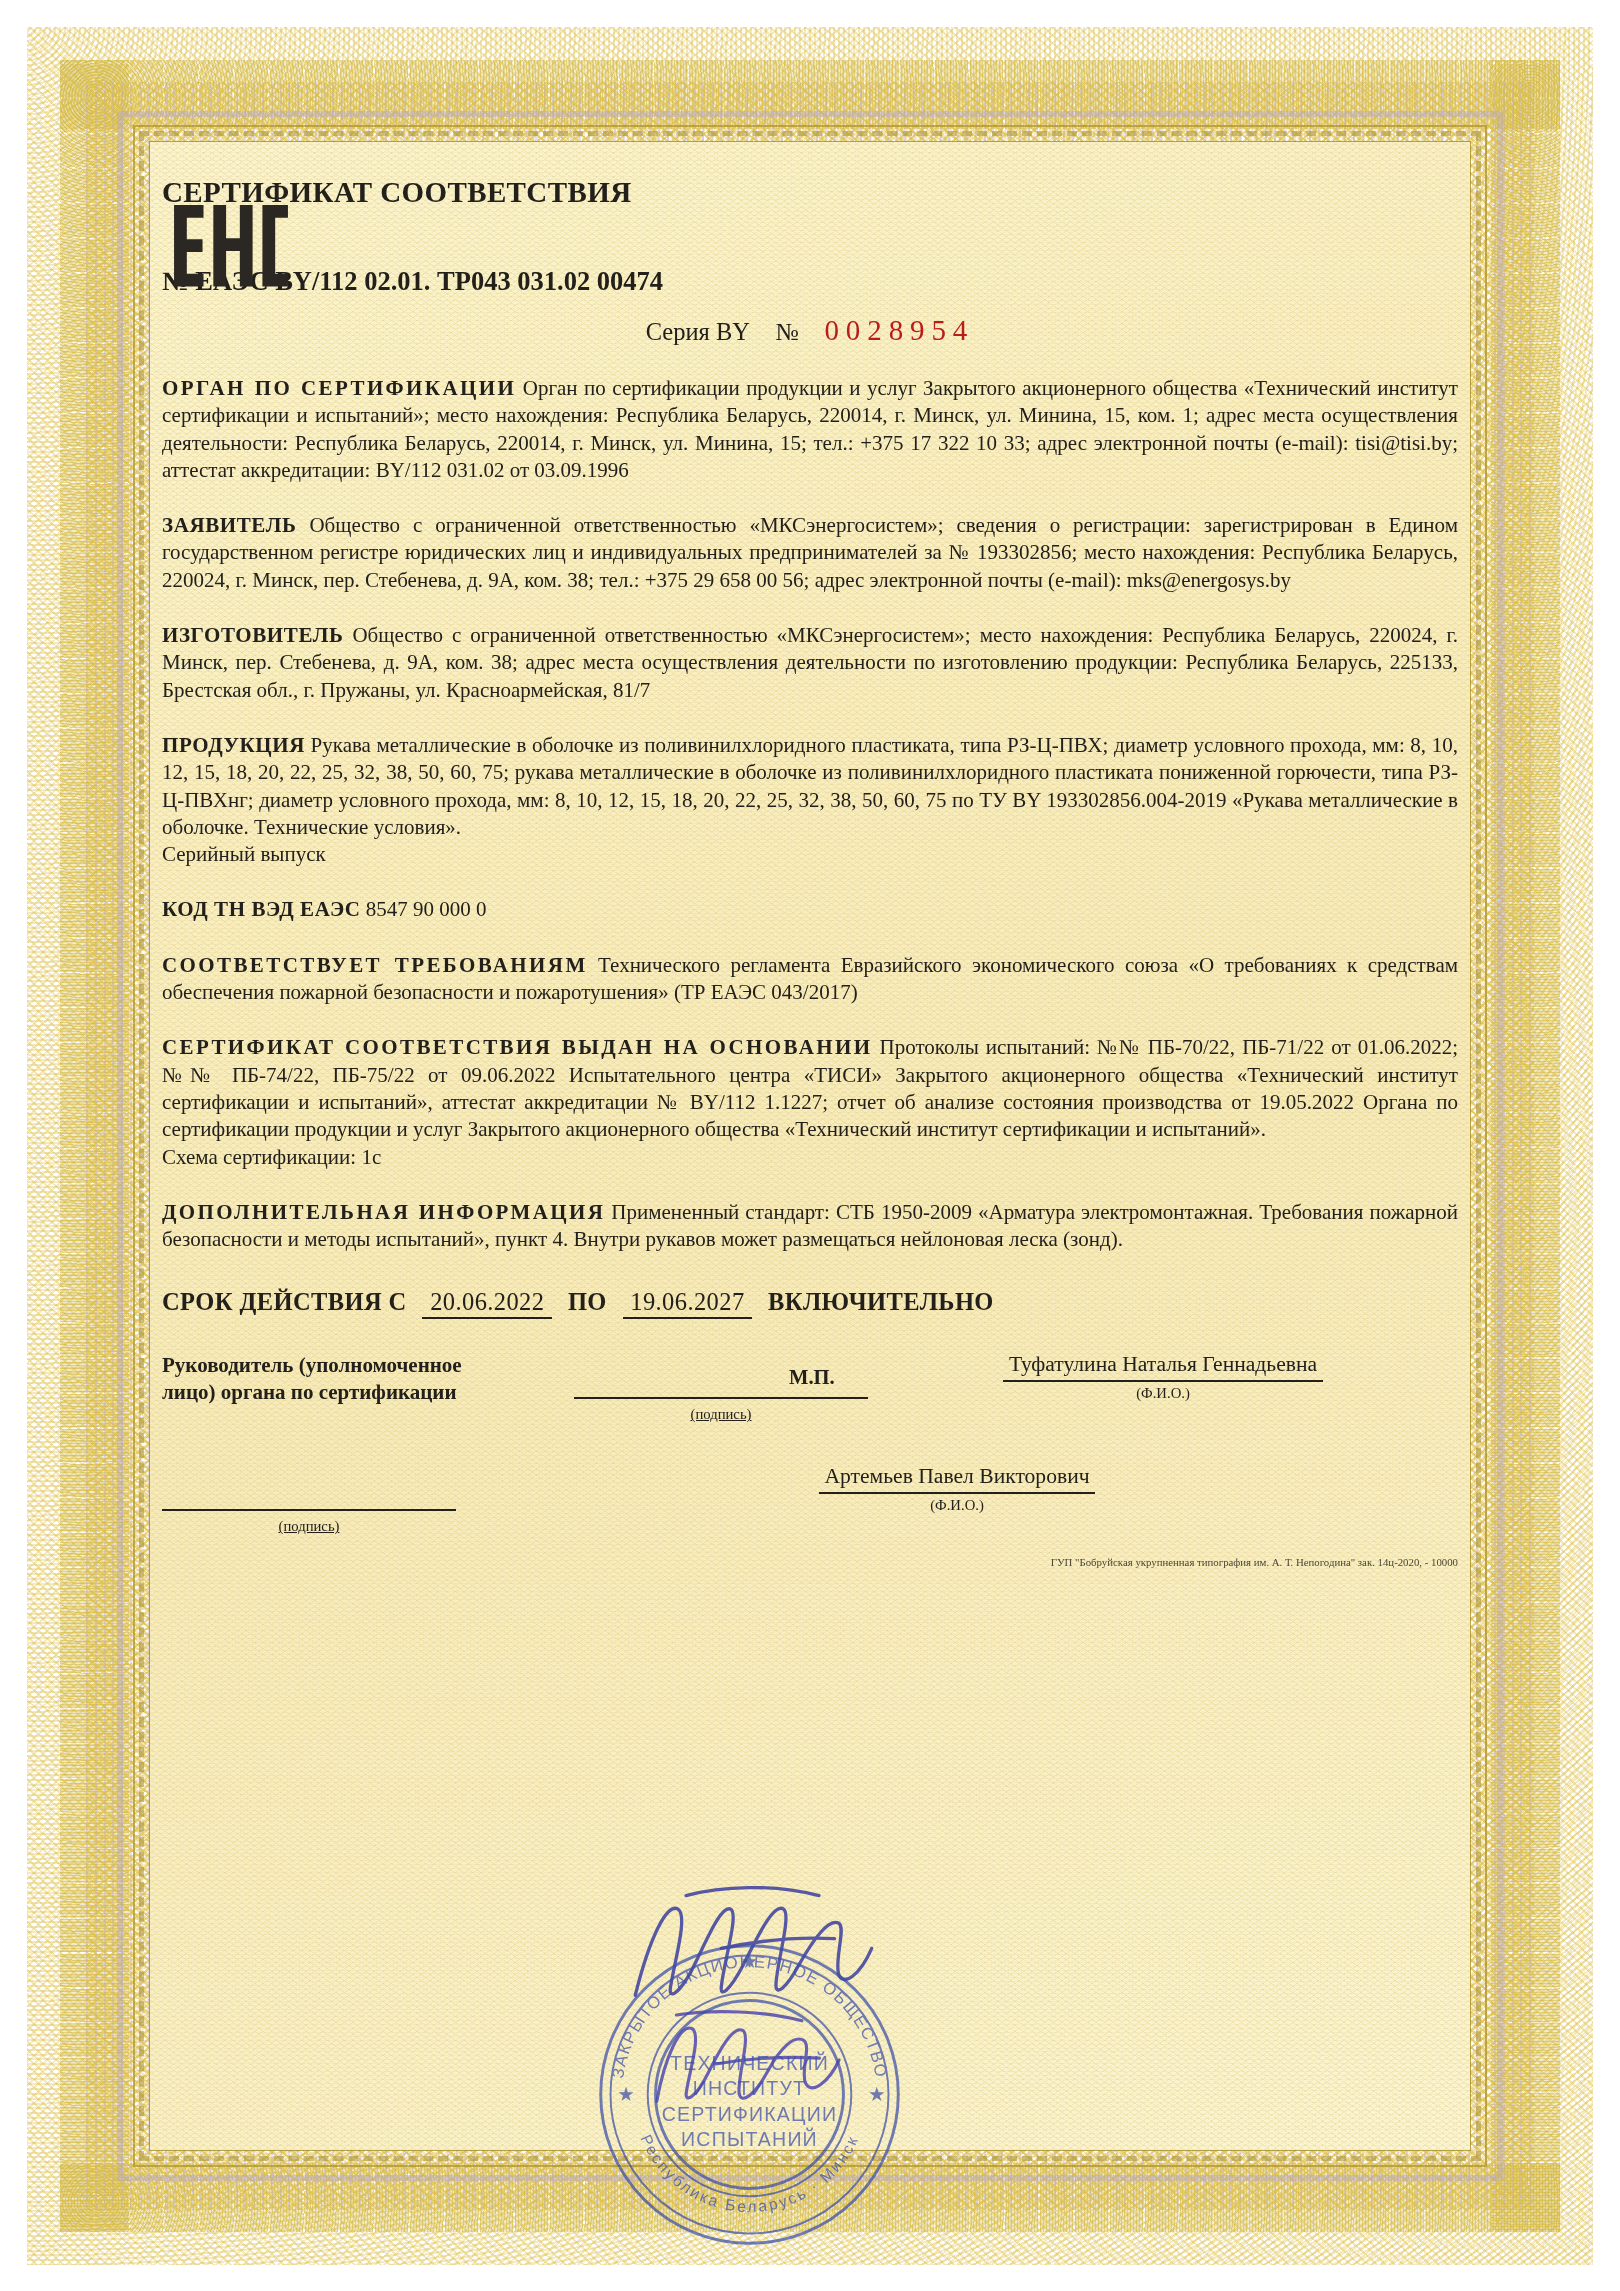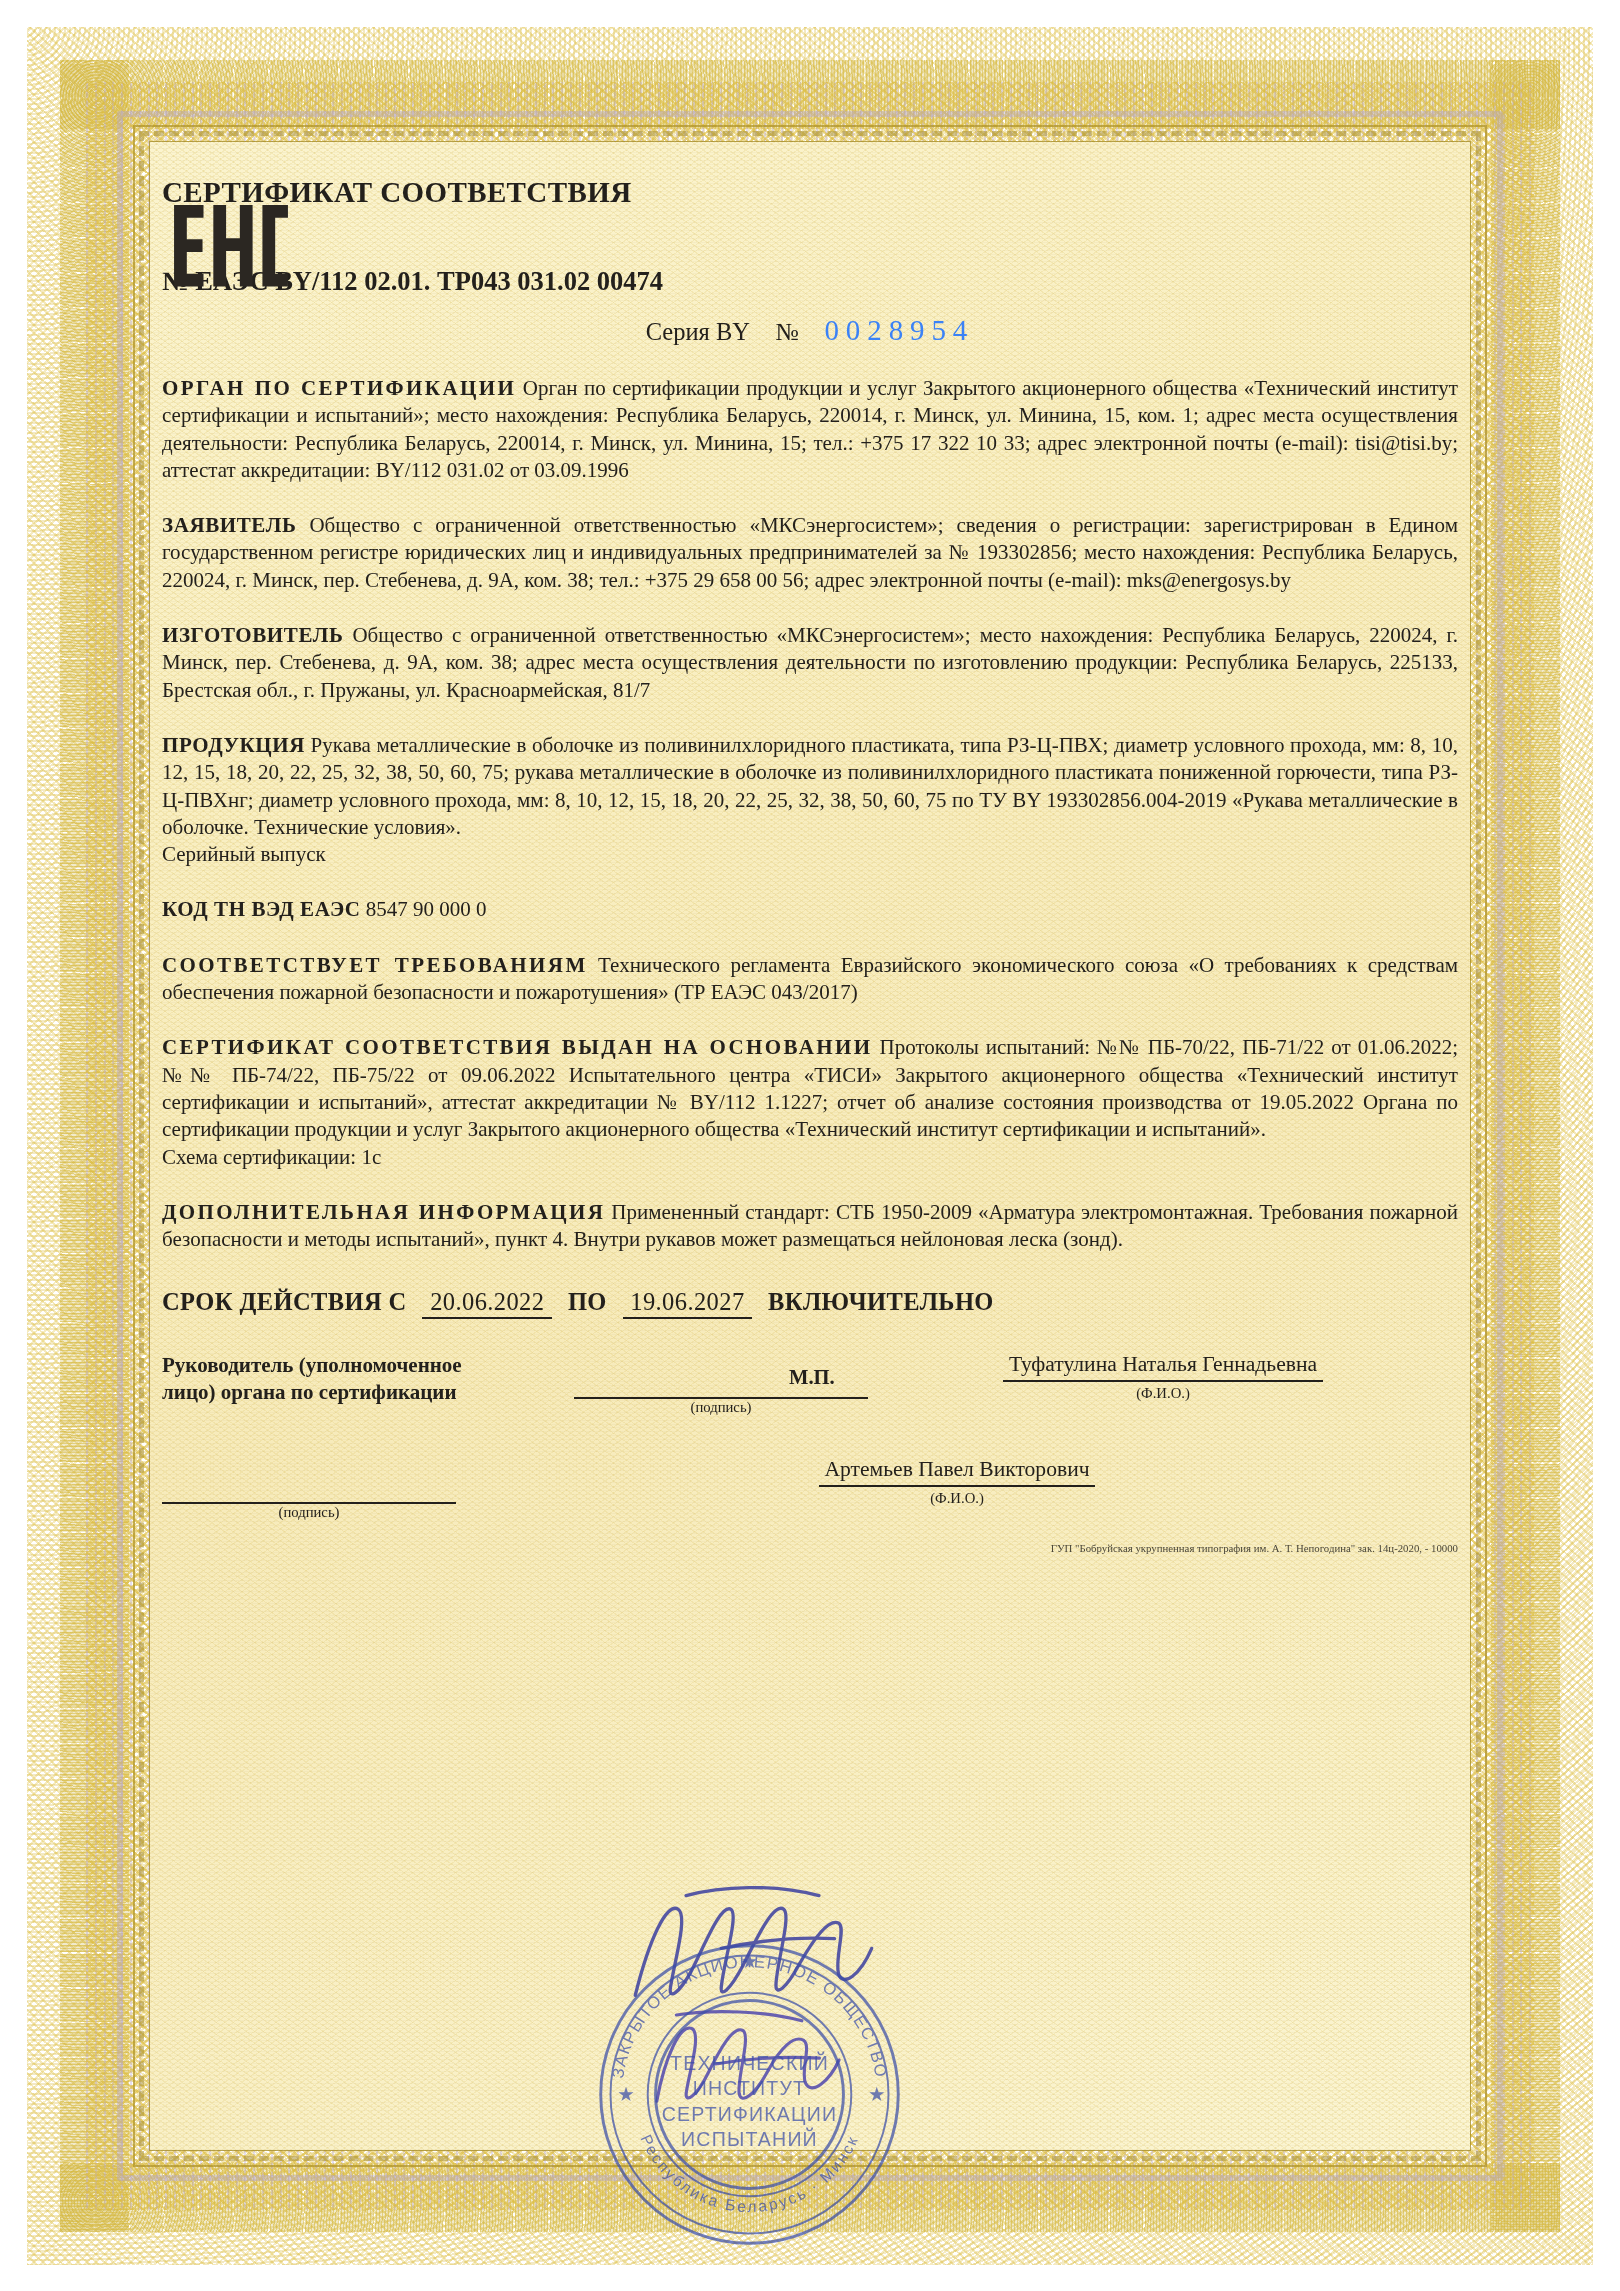--- a/index.html
+++ b/index.html
@@ -69,39 +69,39 @@
   .title-sub{text-align:left;font-weight:bold;font-size:29px;letter-spacing:0.4px;
     margin-top:29px;}
 
   .eac{position:absolute;left:9.8px;top:54px;width:118px;height:108px;}
   .eac svg{display:block;}
 
   .cert-no{text-align:left;font-weight:bold;font-size:26.5px;margin-top:57px;}
 
   .series-row{display:flex;justify-content:center;align-items:baseline;gap:25.5px;
     margin-top:17px;font-size:24.5px;}
-  .series-red{color:#3b82f6;font-size:29px;letter-spacing:6.9px;font-weight:500;}
+  .series-red{color:#b91c1c;font-size:29px;letter-spacing:6.9px;font-weight:500;}
 
   .block{margin-top:28px;font-size:21px;line-height:1.30;text-align:justify;
     text-justify:inter-word;}
   .block .lbl{font-weight:bold;letter-spacing:0.6px;}
   .block.wide .lbl{letter-spacing:2.4px;}
   .plain{font-size:21px;line-height:1.30;}
 
   .validity{margin-top:35px;font-size:24.5px;font-weight:bold;letter-spacing:0.4px;
     display:flex;align-items:flex-start;gap:15.7px;}
   .validity .u{font-weight:normal;border-bottom:2px solid #23201c;padding:0 7.8px 1px;}
 
   
   .sigwrap{position:relative;margin-top:33px;}
   .sigrow{display:flex;align-items:flex-start;margin-top:5.9px;}
   .sigrow .role{width:412px;font-size:21px;font-weight:bold;line-height:1.26;}
   .sigrow .line-col{width:294px;text-align:center;}
   .sigrow .sig-line{border-bottom:2px solid #23201c;height:45px;}
-  .sigrow .cap{font-size:14.7px;margin-top:0;}
+  .sigrow .cap{font-size:14.7px;margin-top:7px;text-decoration:underline;}
   .sigrow .name-col{flex:1;text-align:center;}
   .sigrow .name{border-bottom:2px solid #23201c;display:inline-block;
     font-size:21.6px;padding:0 5.9px 2.9px;}
   .sigrow .cap2{font-size:14.7px;margin-top:2.9px;}
   .mp{position:absolute;left:627px;top:13.7px;font-size:20.6px;font-weight:bold;}
 
   .sigrow2{margin-top:41px;}
 
   .printer{position:absolute;right:0;bottom:-33px;font-size:10.8px;color:#4a4638;
     white-space:nowrap;}

